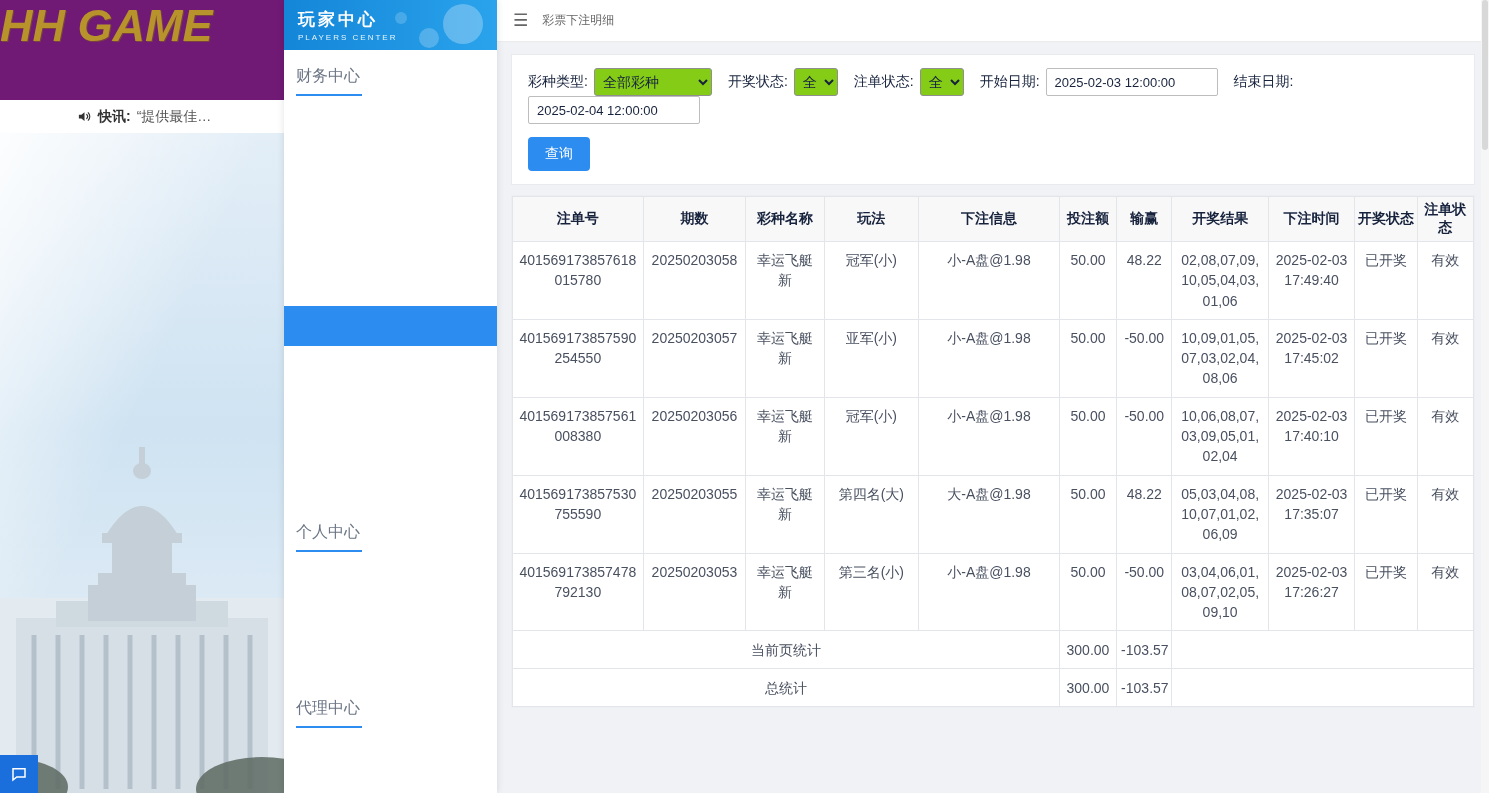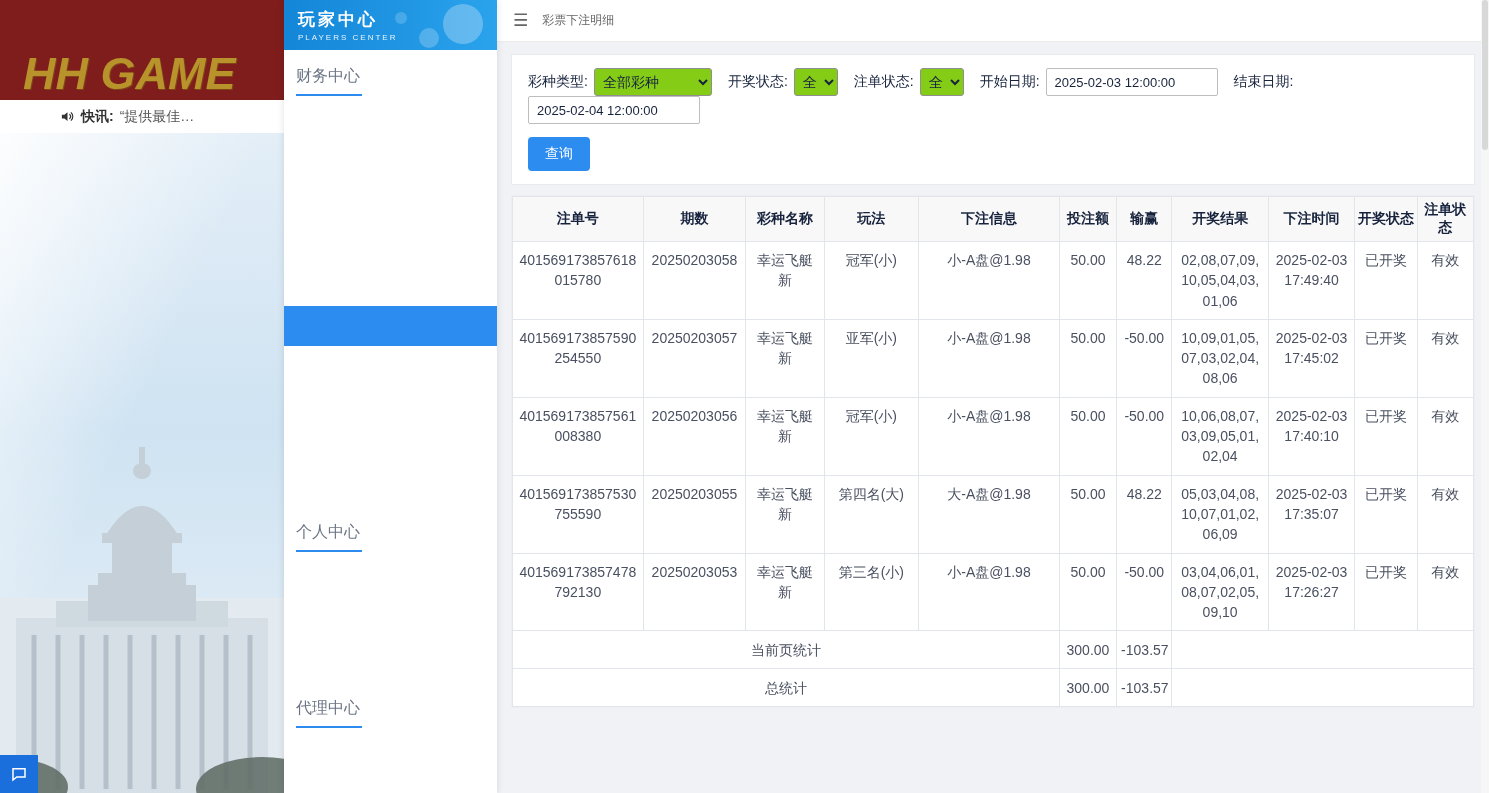--- a/index.html
+++ b/index.html
@@ -2,23 +2,23 @@
 <html><head>
 <meta charset="utf-8">
 <style>
   * { margin:0; padding:0; box-sizing:border-box; }
   html,body { width:1489px; height:793px; overflow:hidden; }
   body { font-family:"Liberation Sans","DejaVu Sans",sans-serif; font-size:14px; color:#495060; background:#fff; }
   .page { display:flex; width:1489px; height:793px; position:relative; }
 
   
   .left-panel { width:284px; display:flex; flex-direction:column; background:#fff; position:relative; flex-shrink:0; }
-  .logo-area { height:100px; display:flex; align-items:flex-end; padding-left:23px; background:#7f1d1d; cursor:pointer; }
+  .logo-area { height:100px; display:flex; align-items:flex-start; padding-left:0; background:#701a75; cursor:pointer; }
   .logo-text { font-size:45px; font-weight:bold; font-style:italic; color:#b8932b; letter-spacing:0px; text-shadow:1px 1px 0 rgba(130,100,20,.55); white-space:nowrap; }
-  .ticker { height:33px; display:flex; align-items:center; gap:6px; background:#fff; padding-left:60px; white-space:nowrap; overflow:hidden; }
+  .ticker { height:33px; display:flex; align-items:center; gap:6px; background:#fff; padding-left:77px; white-space:nowrap; overflow:hidden; }
   .ticker-label { font-weight:bold; color:#333; font-size:14px; }
   .ticker-text { color:#555; font-size:14px; }
   .scene { flex:1; position:relative; background:linear-gradient(180deg,#e3eef7 0%,#cfe3f2 45%,#e9f1f7 100%); overflow:hidden; }
   .scene svg.capitol { position:absolute; bottom:0; left:0; }
   .scene::before { content:""; position:absolute; inset:0; background:linear-gradient(115deg, rgba(255,255,255,.9) 0%, rgba(255,255,255,0) 45%); pointer-events:none; }
   .chat-btn { position:absolute; left:0; bottom:0; width:38px; height:38px; background:#1b6fdd; display:flex; align-items:center; justify-content:center; cursor:pointer; z-index:3; }
 
   
   .sidebar { width:213px; background:#fff; box-shadow:0 0 7px rgba(0,0,0,.12); display:flex; flex-direction:column; z-index:2; flex-shrink:0; }
   .side-header { height:50px; background:linear-gradient(90deg,#1486d8,#2aa3ec); color:#fff; padding:8px 0 0 14px; position:relative; overflow:hidden; flex-shrink:0; }

